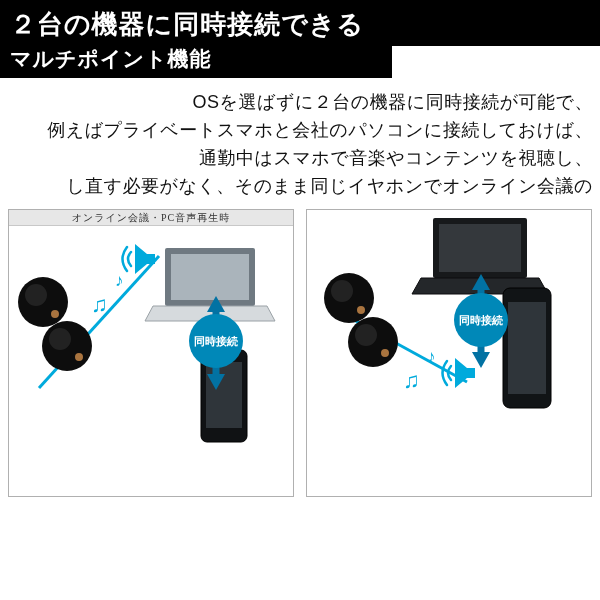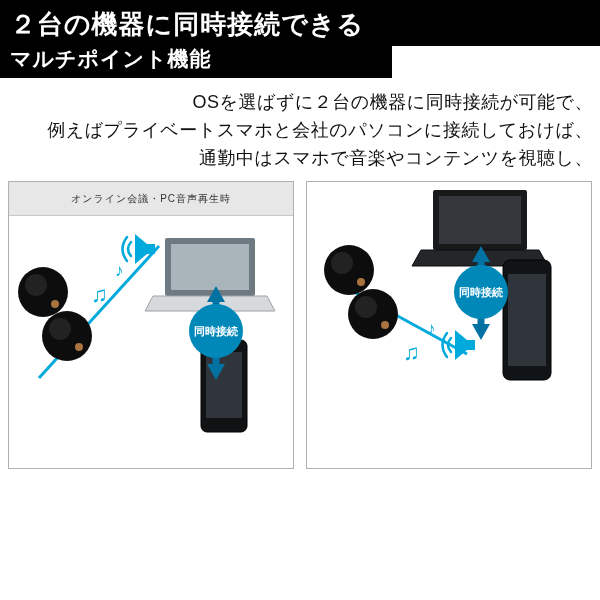--- a/index.html
+++ b/index.html
@@ -9,22 +9,22 @@
   *{margin:0;padding:0;box-sizing:border-box;}
   body{background:#888;font-family:"Liberation Sans","DejaVu Sans",sans-serif;}
   .page{width:600px;height:600px;background:#fff;position:relative;overflow:hidden;margin:0 auto;text-align:right;}
   .h1bar{background:var(--header_bg);color:#fff;height:46px;display:flex;align-items:center;
          padding:2px 0 0 10px;font-size:26px;font-weight:bold;letter-spacing:1px;}
   .h2bar{background:var(--header_bg);color:#fff;width:392px;height:32px;display:flex;align-items:center;
          padding:0 0 6px 10px;font-size:21px;font-weight:bold;letter-spacing:1px;}
   .bodytext{padding:10px 7px 6px 7px;font-size:18px;line-height:28px;color:#111;letter-spacing:0.5px;white-space:nowrap;}
   .panels{display:flex;gap:12px;padding:3px 8px 0 8px;}
   .panel{flex:1;border:1px solid #b0b0b0;background:#fff;height:288px;}
-  .cap{height:34px;background:var(--caption_bg);border-bottom:1px solid #c8c8c8;
-       display:flex;align-items:center;justify-content:center;font-size:10px;color:#333;letter-spacing:1px;}
+  .cap{height:16px;background:var(--caption_bg);border-bottom:1px solid #c8c8c8;
+       display:flex;align-items:center;justify-content:center;font-size:10px;color:#333;letter-spacing:1px;font-family:Liberation Serif, serif;}
   svg{display:block;}
   svg text{font-family:"Liberation Sans","DejaVu Sans",sans-serif;}
   .line-accent{stroke:var(--accent);stroke-width:3;fill:none;}
   .wave{stroke:var(--accent);stroke-width:2.5;fill:none;stroke-linecap:round;}
   .spk{fill:var(--accent);}
   .note{fill:var(--accent);font-weight:bold;}
   .arrow-line{stroke:var(--arrow);stroke-width:7;}
   .arrow-head{fill:var(--arrow);}
   .badge-circle{fill:var(--badge);}
   .badge-text{fill:#ffffff;font-size:11px;font-weight:bold;}
@@ -40,20 +40,21 @@
     </div>
     <div class="h2bar">
       <span>マルチポイント機能</span>
     </div>
   </header>
 
   <div class="bodytext">
     <div>OSを選ばずに２台の機器に同時接続が可能で、</div>
     <div>例えばプライベートスマホと会社のパソコンに接続しておけば、</div>
     <div>通勤中はスマホで音楽やコンテンツを視聴し、</div>
+    <div>し直す必要がなく、そのまま同じイヤホンでオンライン会議の</div>
   </div>
 
   <div class="panels">
 
     <figure class="panel">
       <figcaption class="cap">オンライン会議・PC音声再生時</figcaption>
       <svg viewBox="0 0 284 270" width="284" height="270">
 
         <line class="line-accent" x1="30" y1="162" x2="150" y2="30"></line>
 

